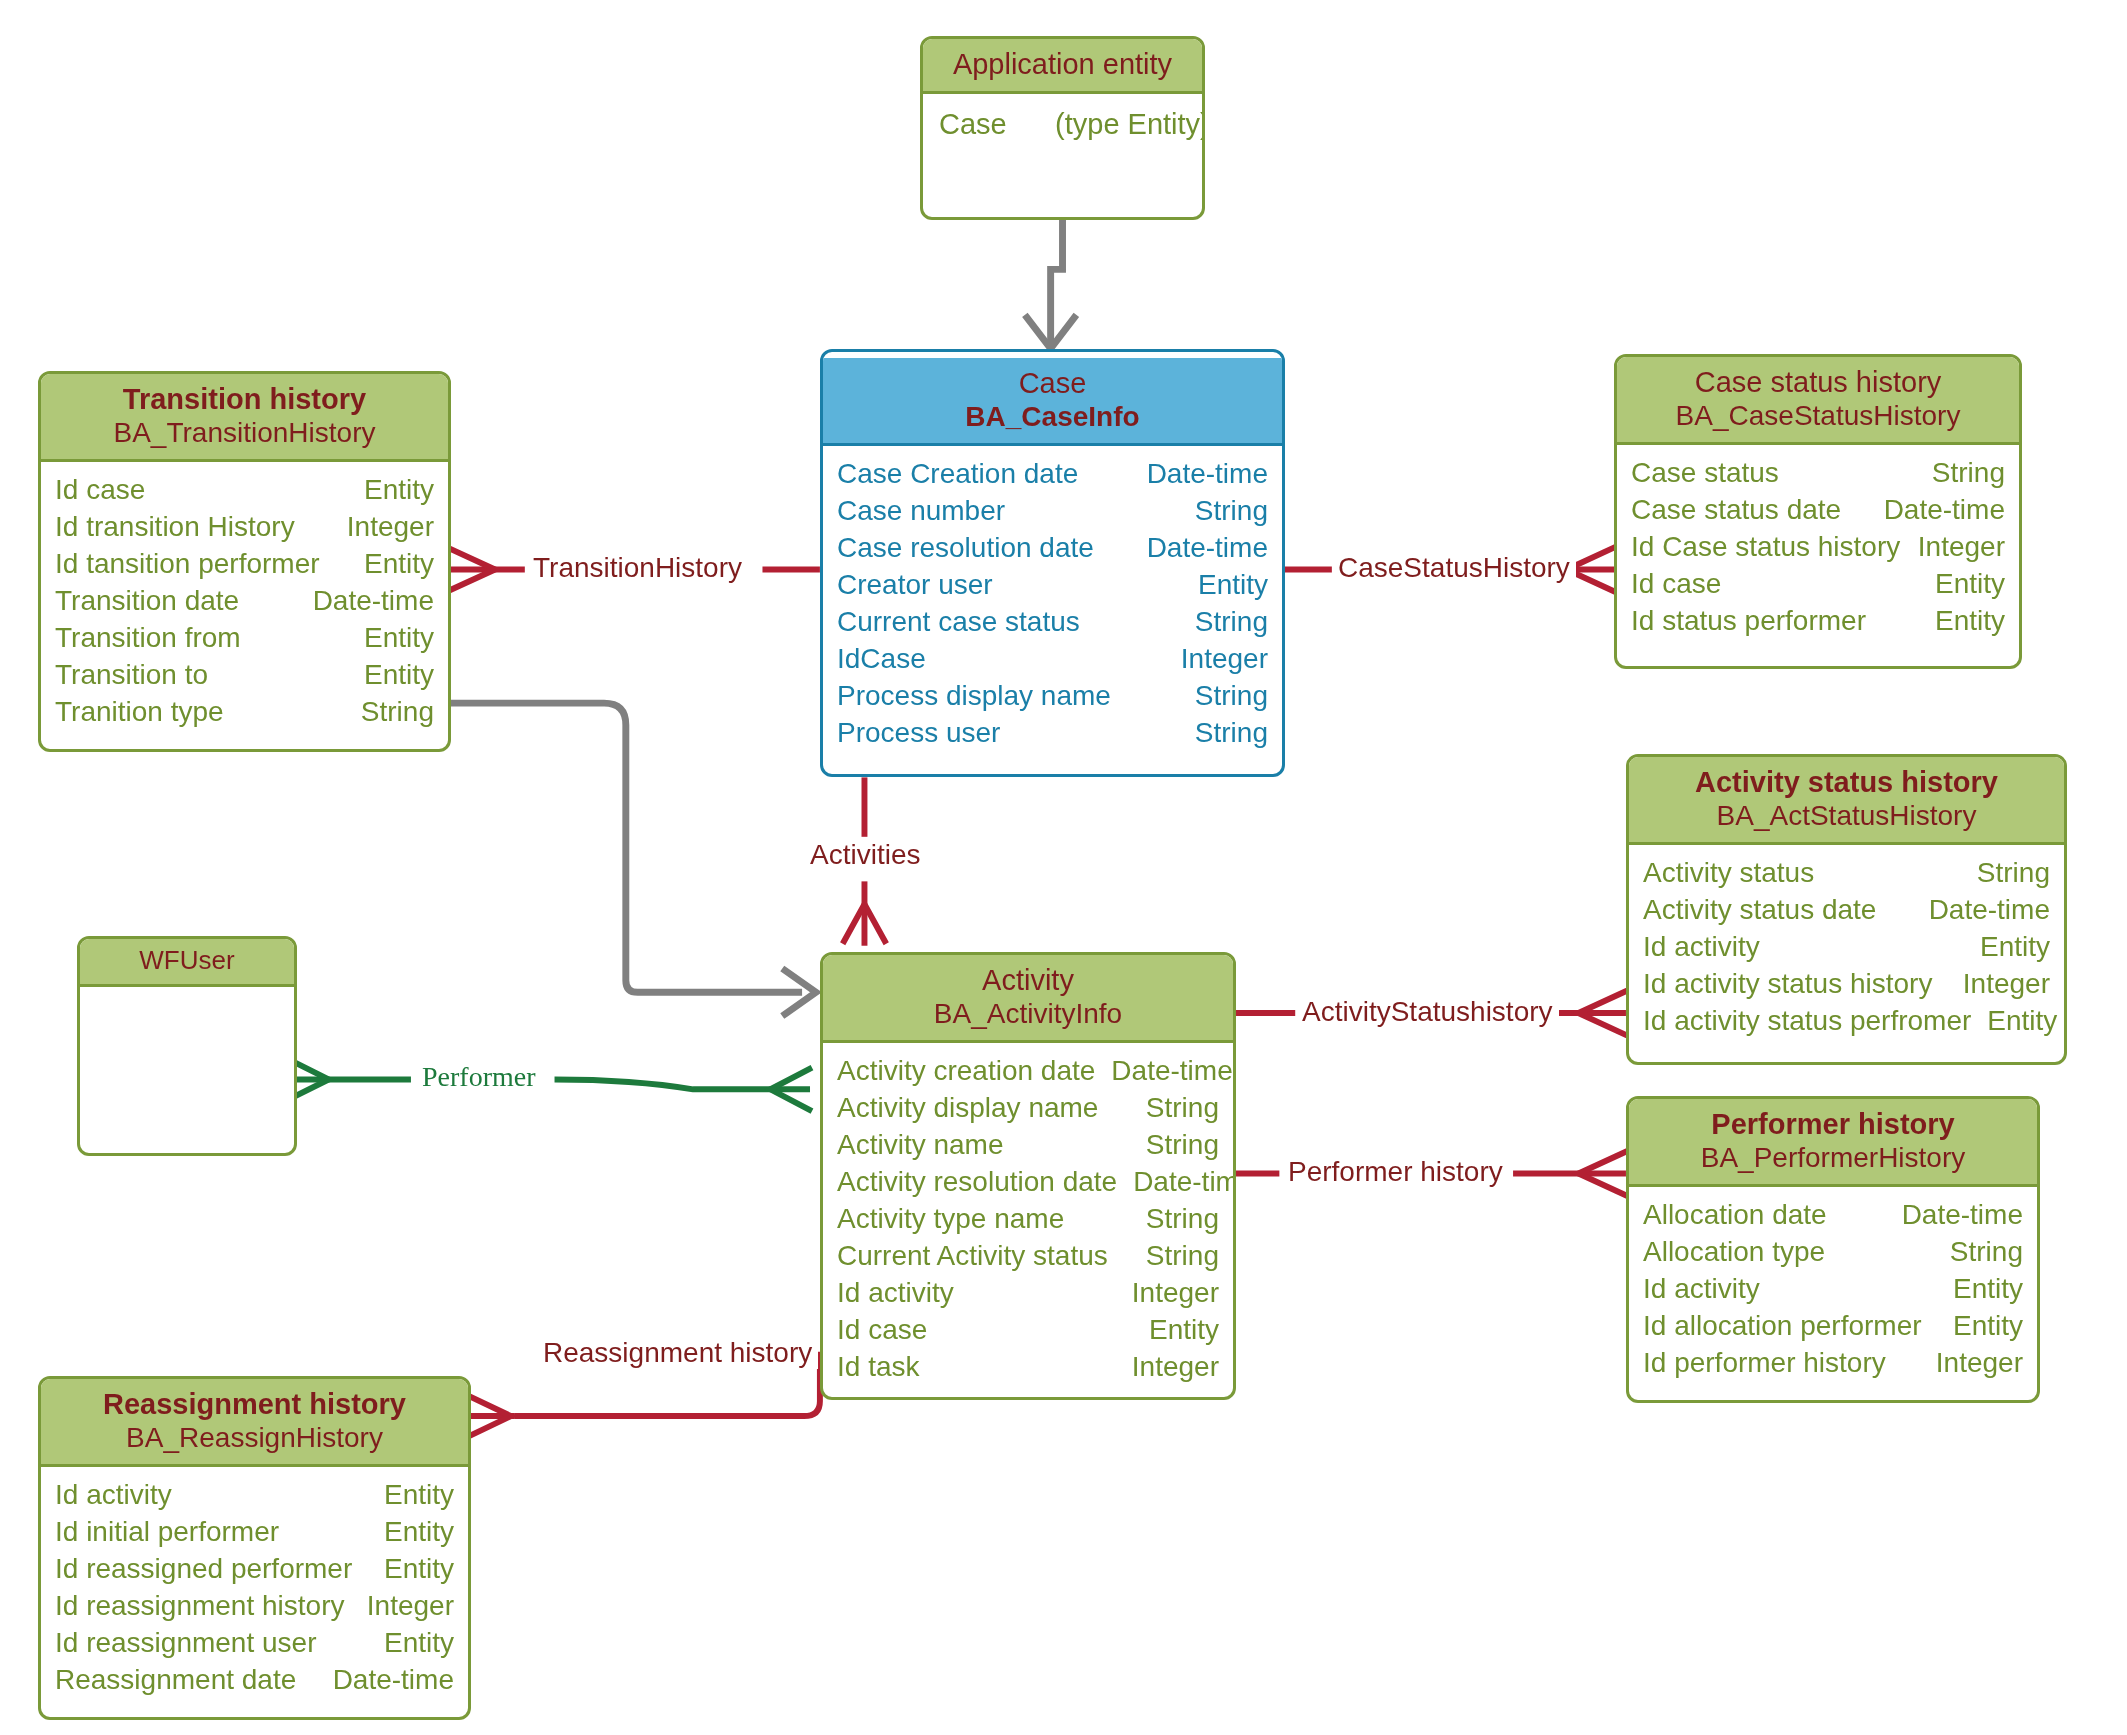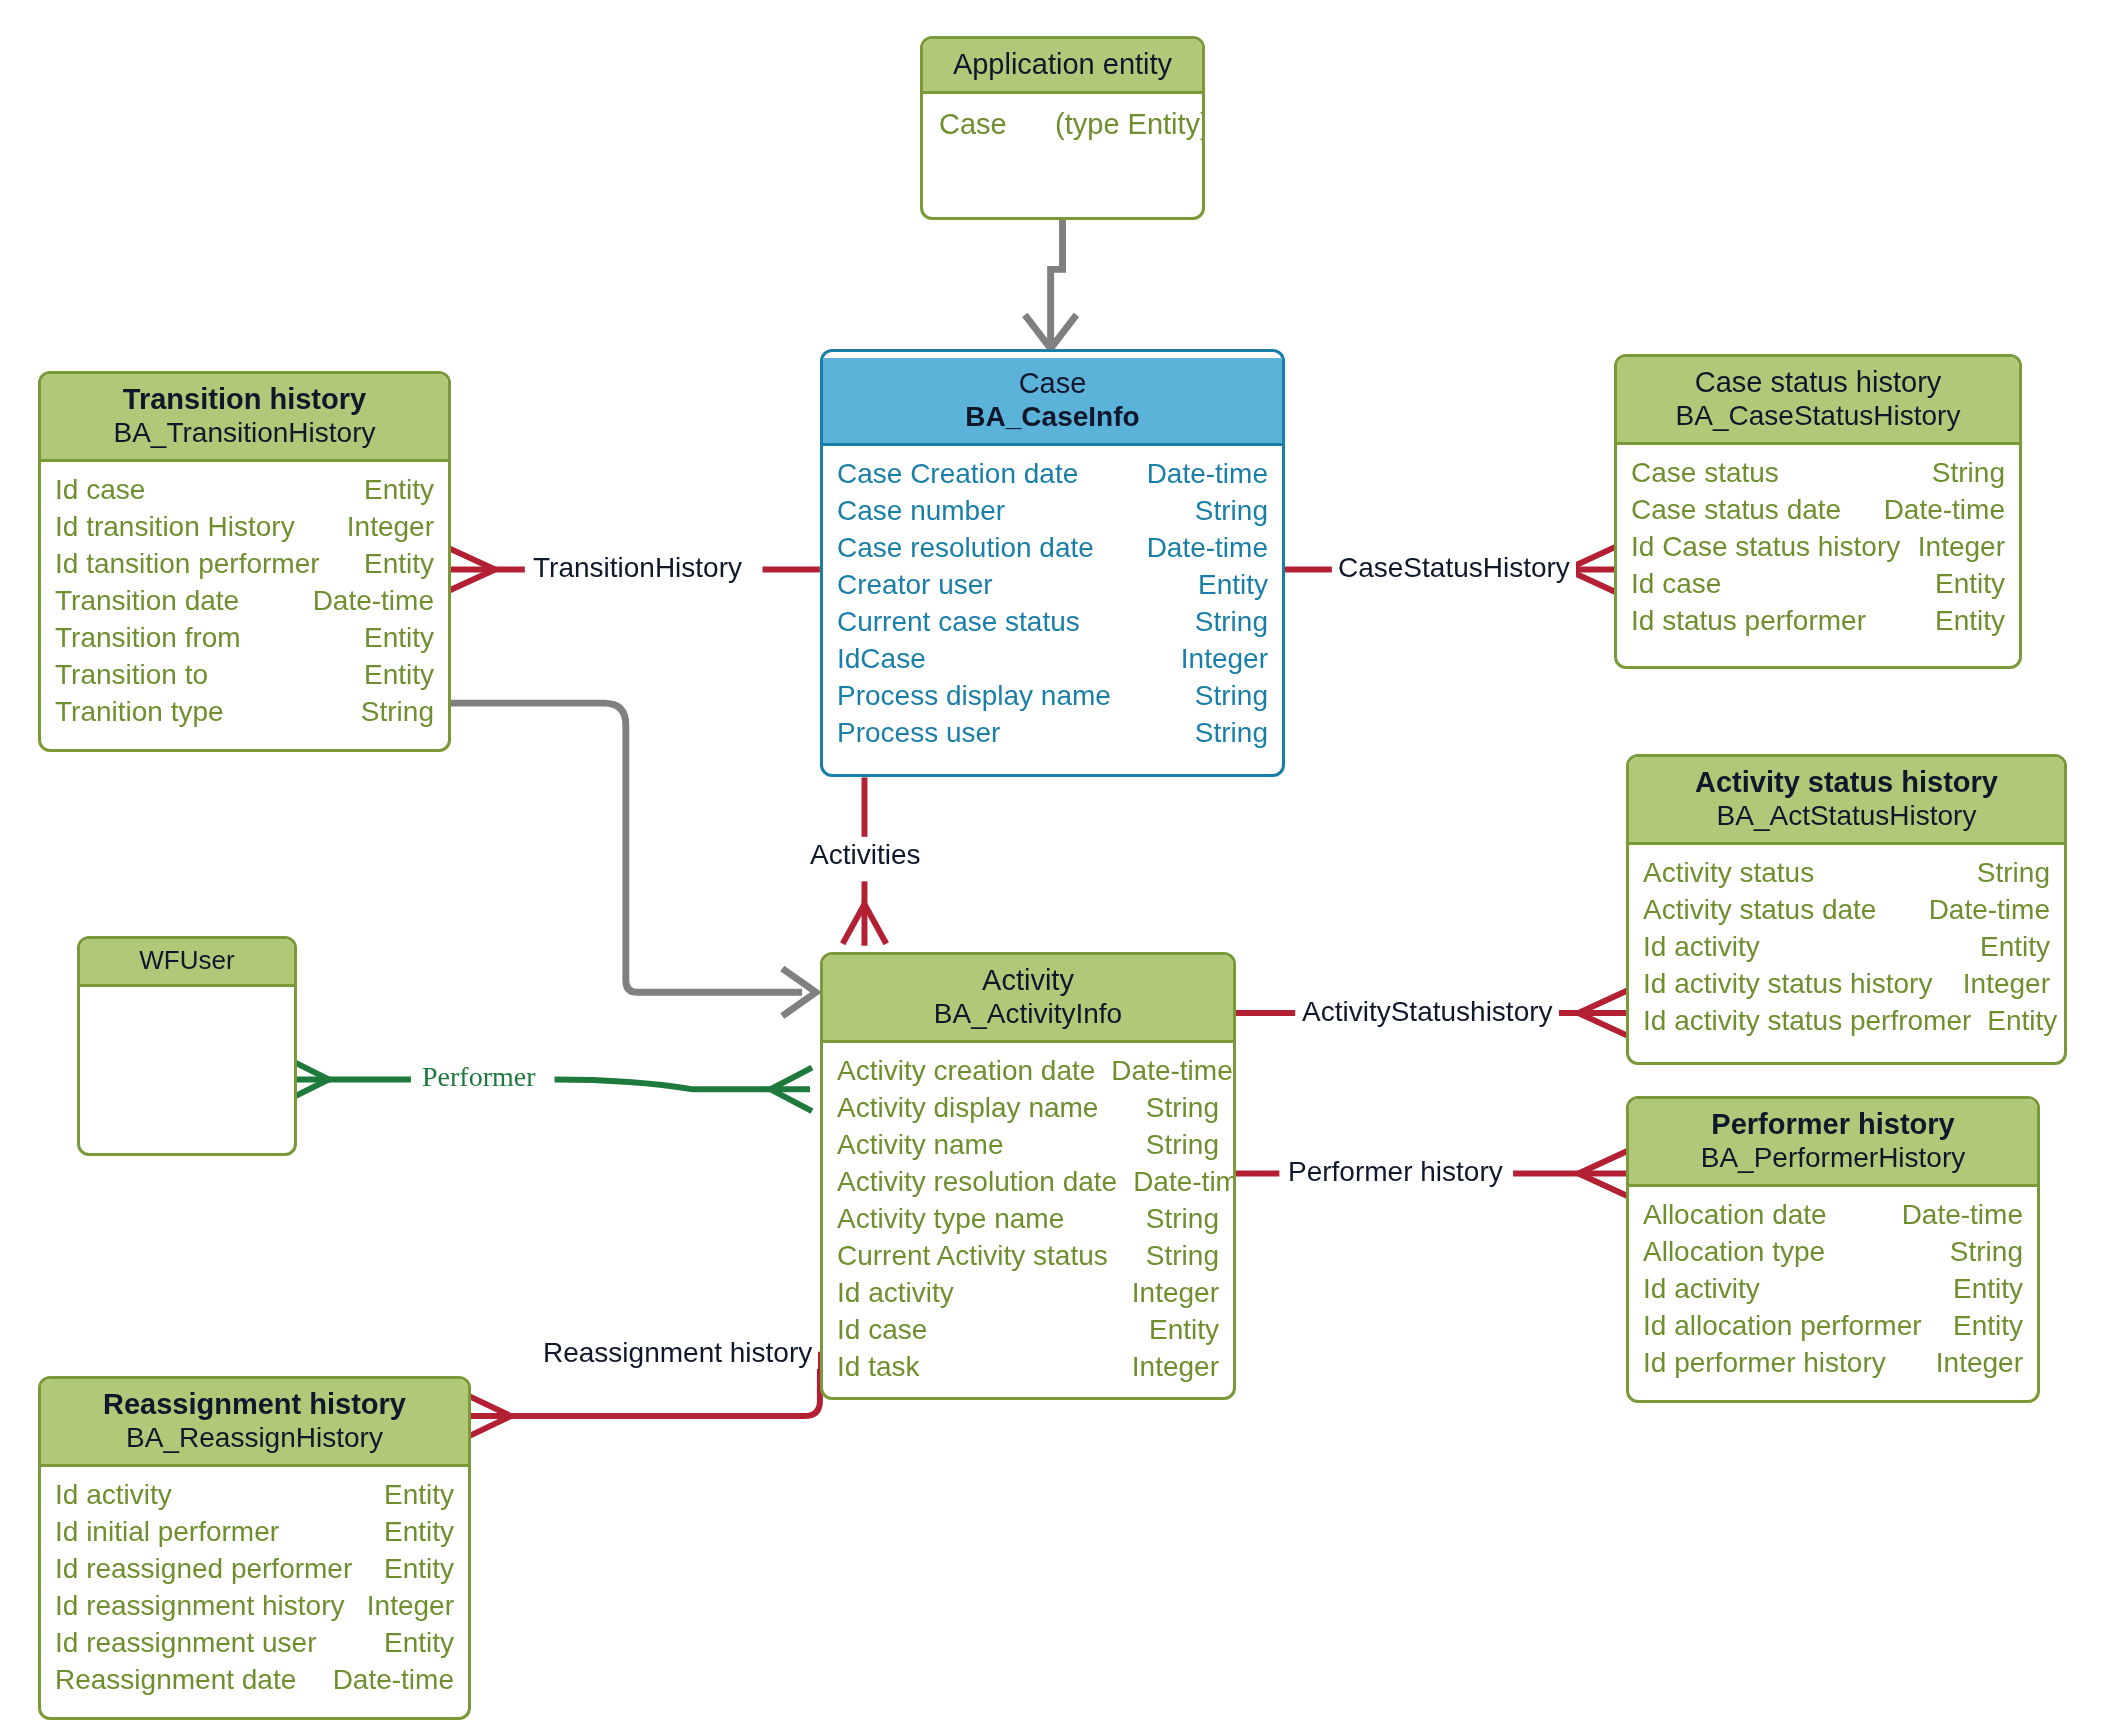--- a/index.html
+++ b/index.html
@@ -33,21 +33,21 @@
     border-radius: 12px;
     background: #ffffff;
     overflow: hidden;
   }
   .entity.blue {
     border-color: #1a7fa8;
   }
   .ent-head {
     background: #b0c878;
     border-bottom: 3px solid #7a9a39;
-    color: #0f172a;
+    color: #7f1d1d;
     text-align: center;
     padding: 8px 10px 10px 10px;
     line-height: 1.18;
   }
   .entity.blue .ent-head {
     background: #5cb3da;
     border-bottom-color: #1a7fa8;
     margin-top: 6px;
   }
   .ent-title {
@@ -91,21 +91,21 @@
     font-size: 29px;
     color: #6f8f2e;
     white-space: pre;
   }
   .emptybody { height: 100%; }
 
   
   .rel-label {
     position: absolute;
     font-size: 28px;
-    color: #0f172a;
+    color: #7f1d1d;
     white-space: nowrap;
     background: #ffffff;
     padding: 0 6px;
   }
   .rel-label.green {
     color: #1d7a3c;
     font-family: Liberation Serif, serif;
   }
 </style>
 </head>

